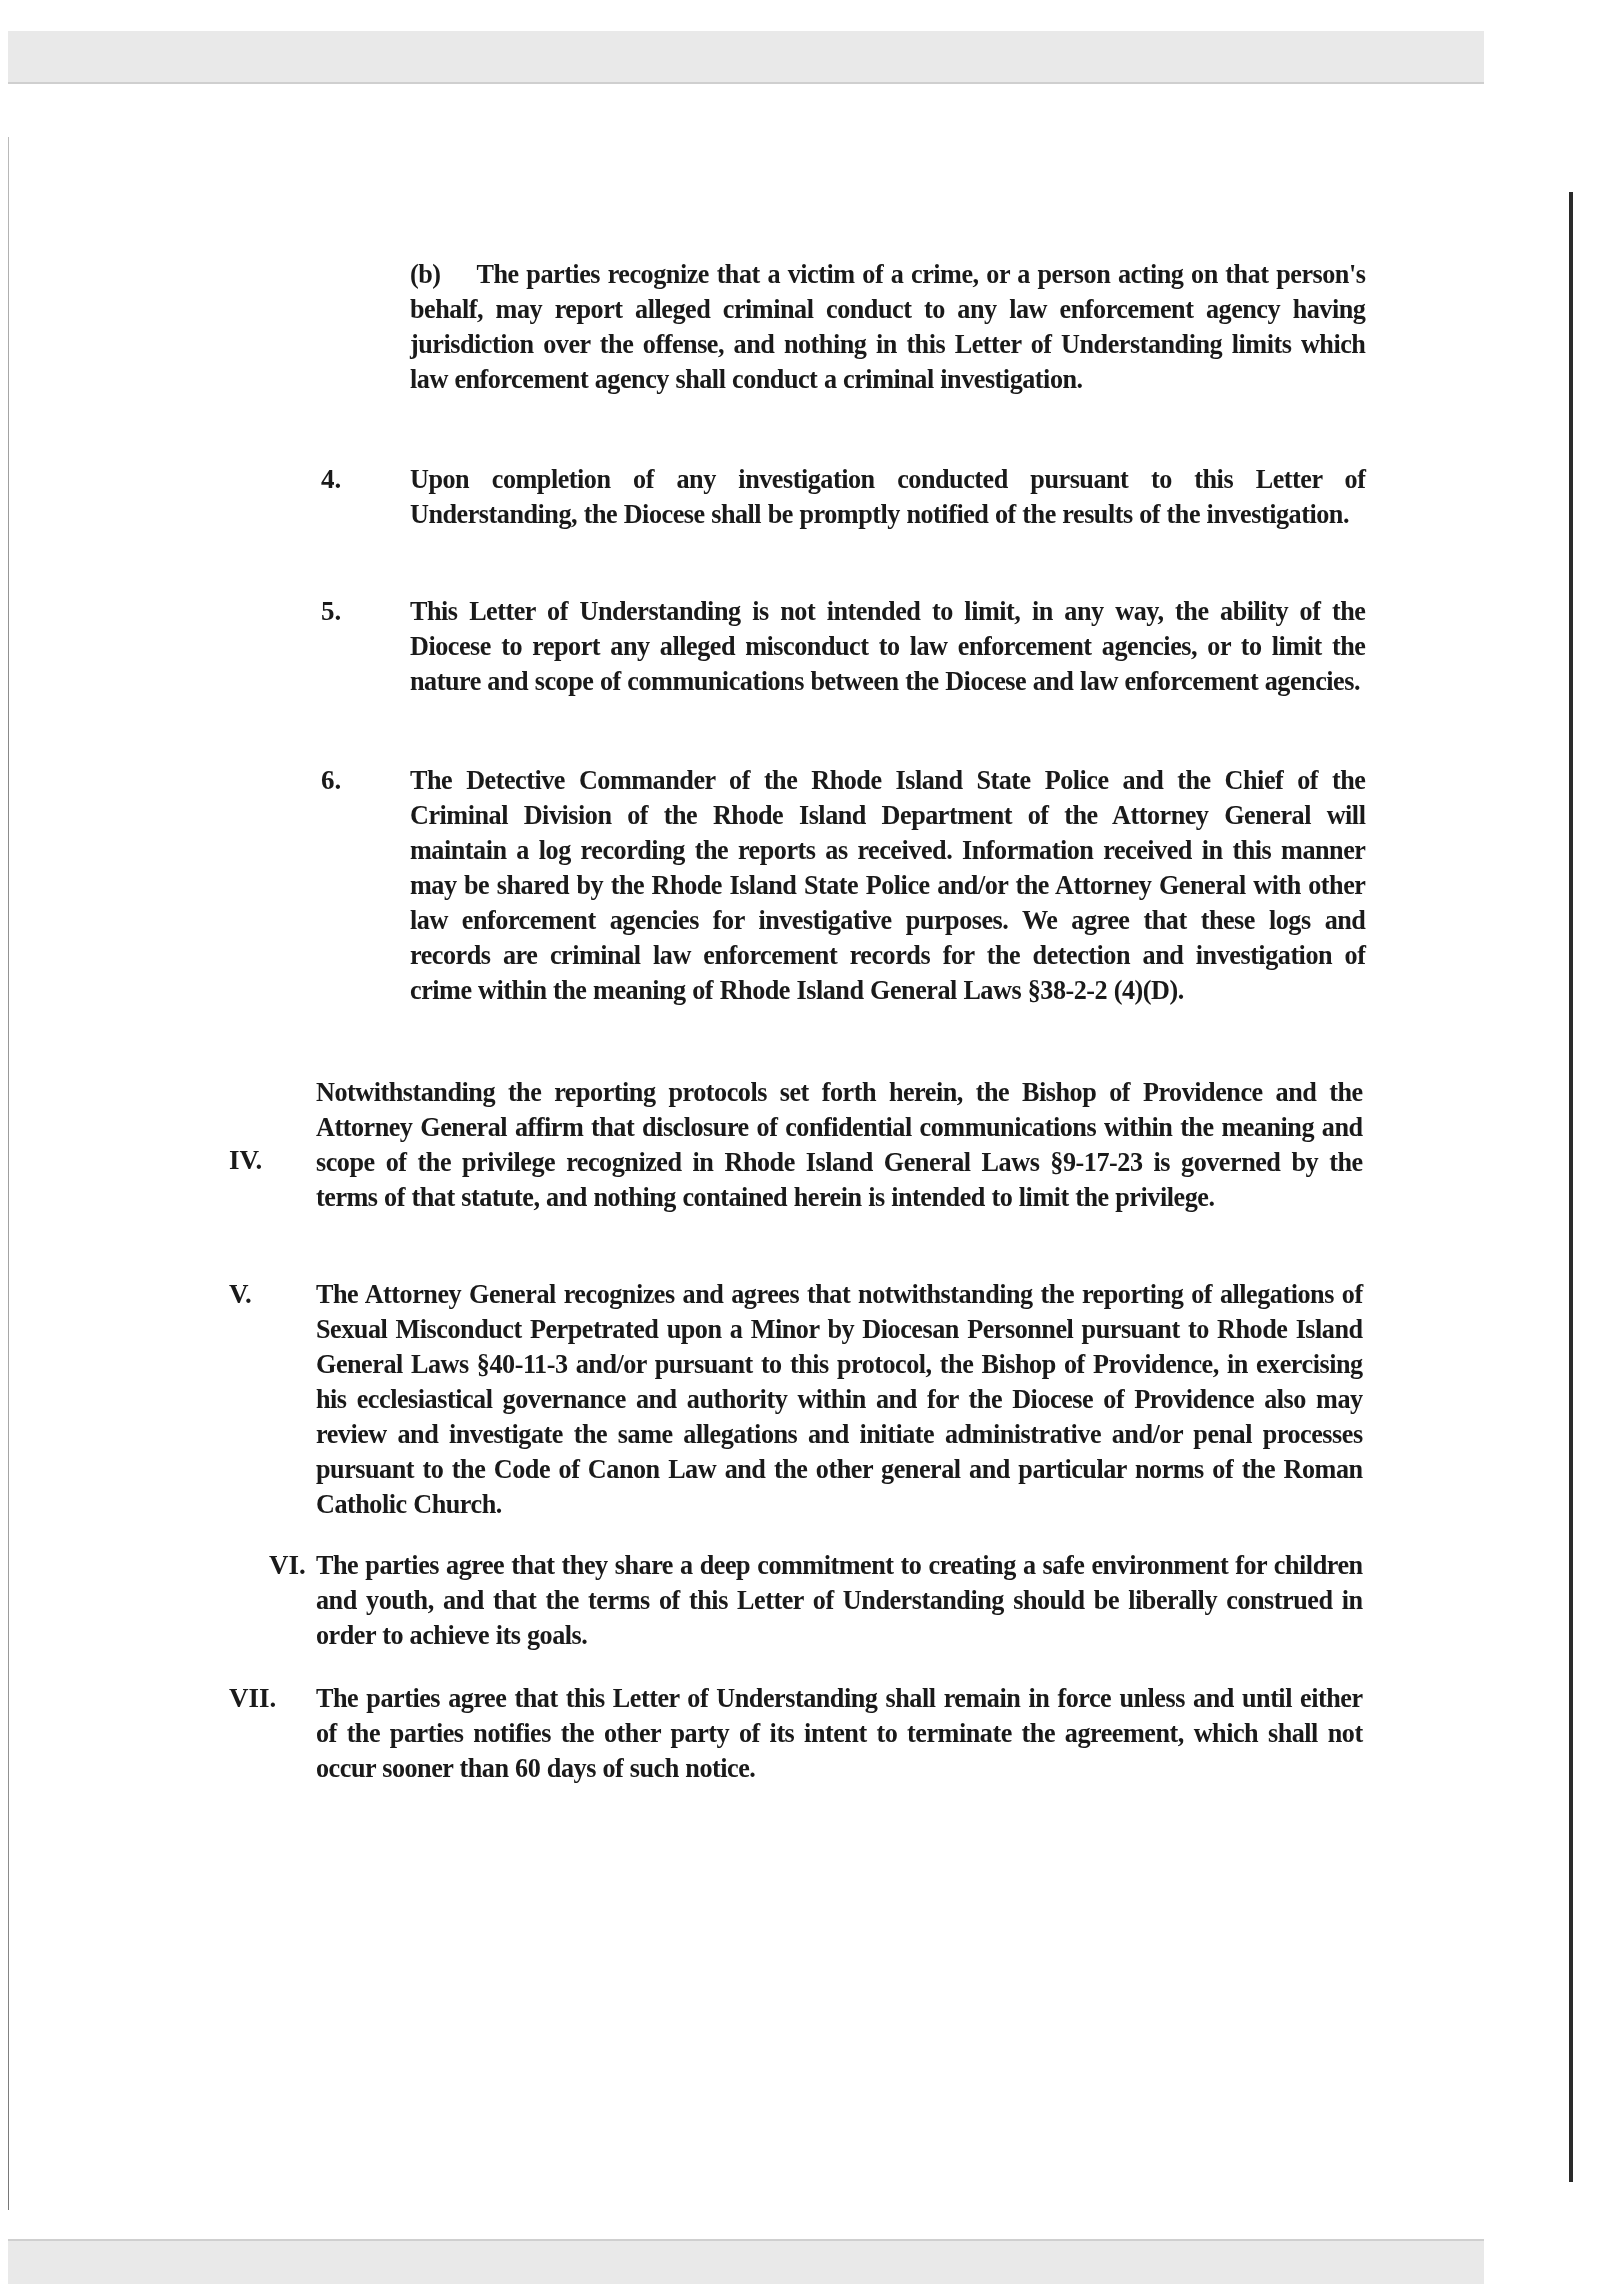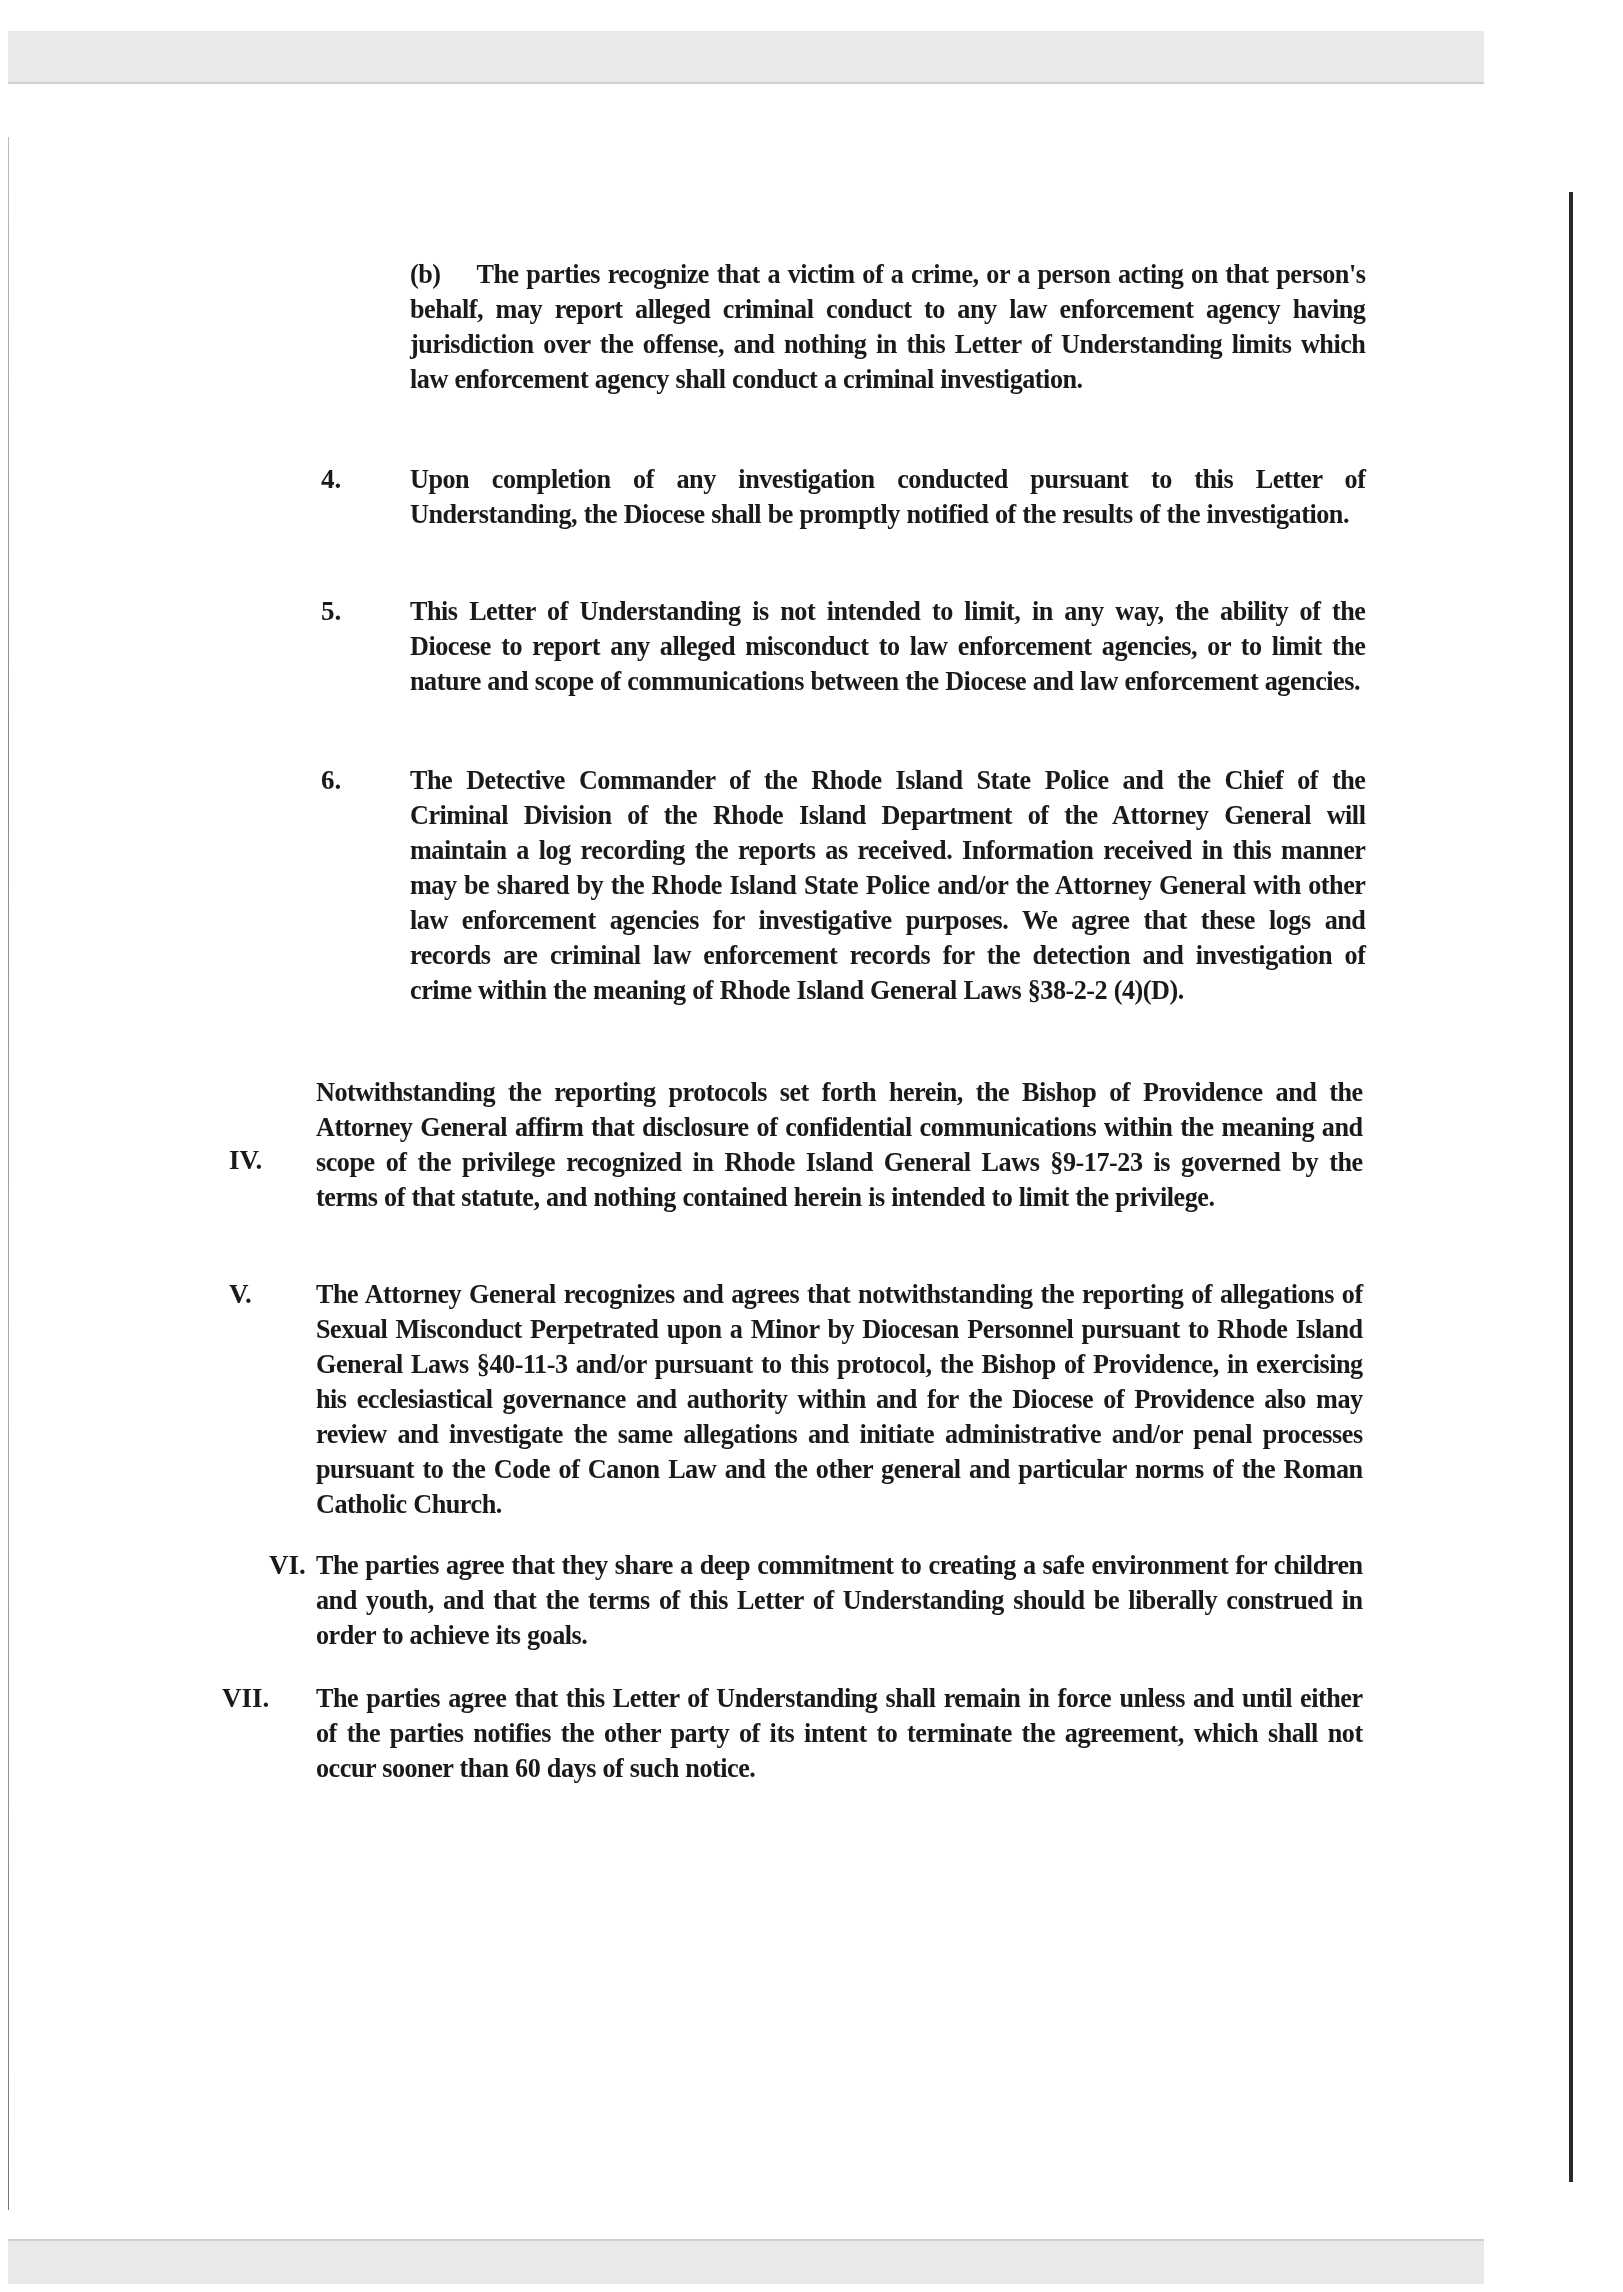--- a/index.html
+++ b/index.html
@@ -90,21 +90,21 @@
   <div class="marker" style="left:229px; top:1277px;">V.</div>
   <div class="para" style="left:316px; top:1277px; width:1079px;">
     <span class="text">The Attorney General recognizes and agrees that notwithstanding the reporting of allegations of Sexual Misconduct Perpetrated upon a Minor by Diocesan Personnel pursuant to Rhode Island General Laws §40-11-3 and/or pursuant to this protocol, the Bishop of Providence, in exercising his ecclesiastical governance and authority within and for the Diocese of Providence also may review and investigate the same allegations and initiate administrative and/or penal processes pursuant to the Code of Canon Law and the other general and particular norms of the Roman Catholic Church.</span>
   </div>
 
   <div class="marker" style="left:229px; top:1548px;margin-left:40px;">VI.</div>
   <div class="para" style="left:316px; top:1548px; width:1079px;">
     <span class="text">The parties agree that they share a deep commitment to creating a safe environment for children and youth, and that the terms of this Letter of Understanding should be liberally construed in order to achieve its goals.</span>
   </div>
 
-  <div class="marker" style="left:222px; top:1681px;">VII.</div>
+  <div class="marker" style="left:229px; top:1681px;">VII.</div>
   <div class="para" style="left:316px; top:1681px; width:1079px;">
     <span class="text">The parties agree that this Letter of Understanding shall remain in force unless and until either of the parties notifies the other party of its intent to terminate the agreement, which shall not occur sooner than 60 days of such notice.</span>
   </div>
 
 </div>
 
 <div class="band band-bottom"></div>
 
 
 </body></html>

